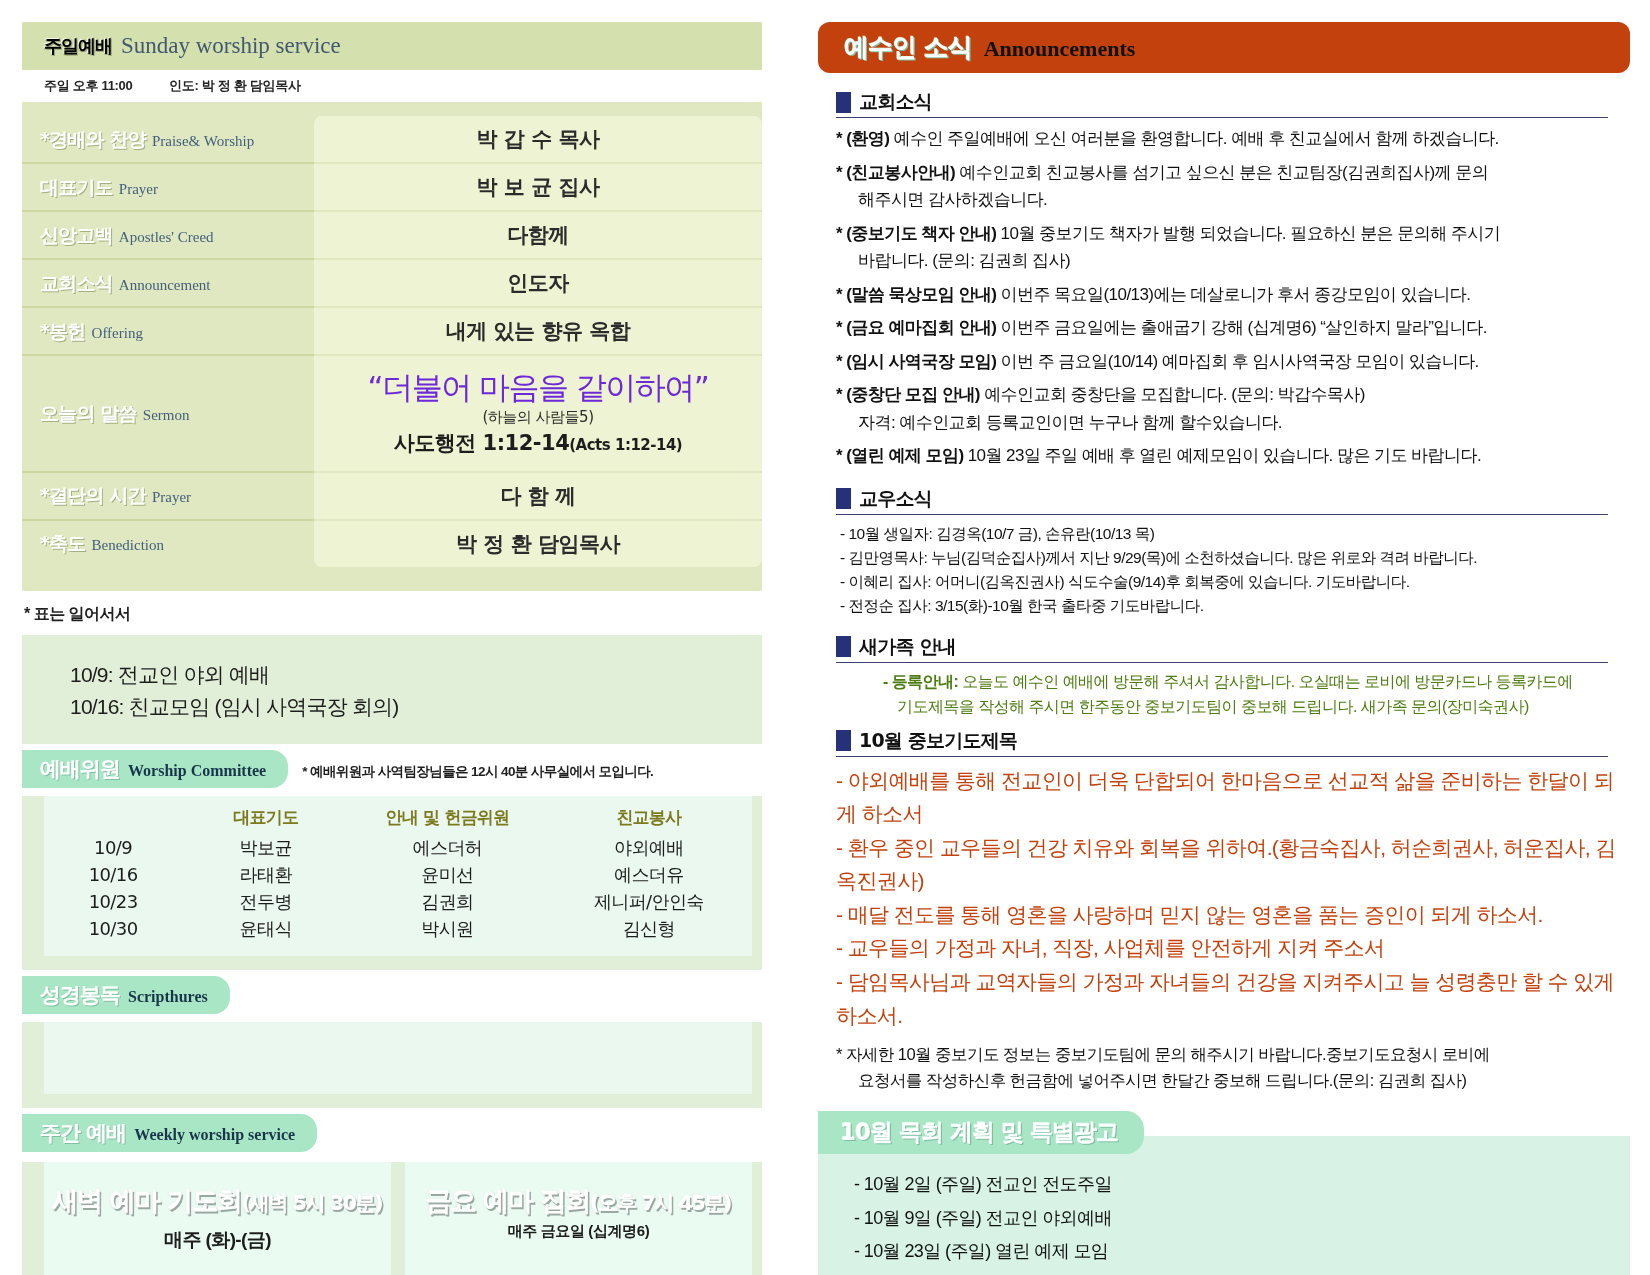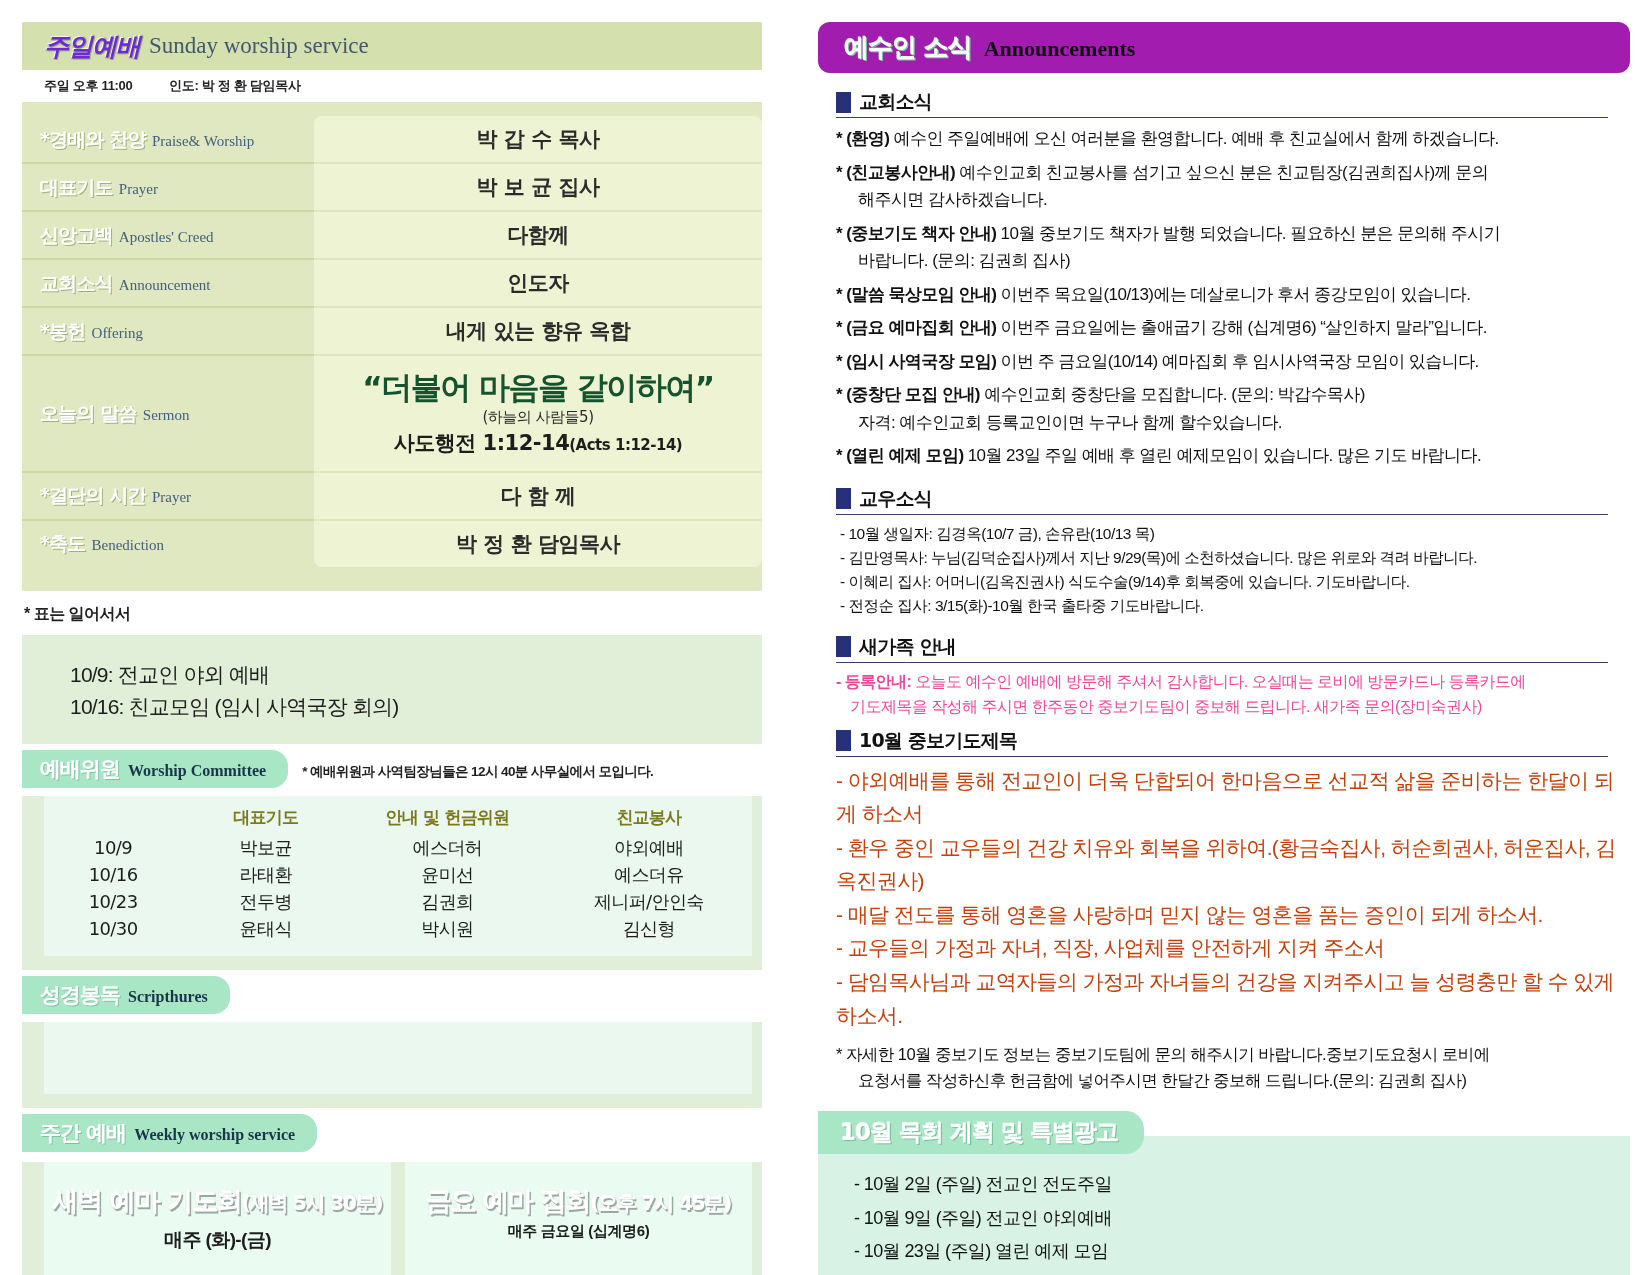--- a/index.html
+++ b/index.html
@@ -25,25 +25,24 @@
     padding-bottom: 24px;
   }
   .panel-title-bar {
     background: #d4e0ae;
     height: 48px;
     display: flex; align-items: center;
     padding-left: 22px;
     border-radius: 2px 2px 0 0;
   }
   .title-kr {
-    font-size: 25px; font-weight: bold; color: #6d28d9;
+    font-size: 18px; font-weight: bold; color: #000000;
     letter-spacing: -1px;
     text-shadow: 1px 1px 0 #9aa875, -1px -1px 0 #f4f7e6, 1px -1px 0 #b9c493, -1px 1px 0 #b9c493;
     font-family: "DejaVu Sans", sans-serif;
-    font-style: italic;
   }
   .title-en {
     font-size: 23px; color: #42586f; font-weight: normal;
     font-family: "Liberation Serif", serif;
     margin-left: 9px;
   }
   .subline {
     background: #ffffff;
     padding: 7px 0 7px 22px;
     font-size: 13px; font-weight: bold; color: #232323;
@@ -78,21 +77,21 @@
     border-bottom: 2px solid #dfe8c0;
     font-size: 21px; font-weight: bold; color: #2b2b2b;
     font-family: "DejaVu Sans", sans-serif;
     letter-spacing: -0.5px;
   }
   tr:first-child .ord-val { border-radius: 8px 8px 0 0; }
   tr.r-last .ord-val { border-radius: 0 0 8px 8px; border-bottom: none; }
   tr.r-last .ord-label { border-bottom: none; }
   tr.r-sermon .ord-label, tr.r-sermon .ord-val { padding-top: 14px; padding-bottom: 14px; }
   .sermon-title {
-    font-size: 31px; font-weight: bold; color: #14532d;
+    font-size: 31px; font-weight: normal; color: #6d28d9;
     letter-spacing: -1.5px; line-height: 1.15;
     font-family: "DejaVu Sans", sans-serif;
   }
   .sermon-sub { font-size: 15px; font-weight: normal; color: #2b2b2b; margin-top: 2px; }
   .sermon-ref { font-size: 21px; font-weight: bold; color: #1d1d1d; margin-top: 2px; letter-spacing: -0.5px; }
   .sermon-ref .en { font-size: 15px; }
 
   .standnote {
     margin: 13px 0 10px 2px;
     font-size: 16px; font-weight: bold; color: #1f1f1f;
@@ -165,21 +164,21 @@
   .wk-title .wt-sm { font-size: 20px; }
   .wk-sub { font-size: 19px; font-weight: bold; color: #1d1d1d; margin-top: 8px; letter-spacing: -0.6px; }
   .wk-sub2 { font-size: 15px; font-weight: bold; color: #1d1d1d; margin-top: 3px; letter-spacing: -0.4px; }
 
   
   .right-col {
     position: absolute; left: 818px; top: 22px;
     width: 812px; height: 1215px;
   }
   .ann-header {
-    background: #a21caf; border-radius: 12px;
+    background: #c2410c; border-radius: 12px;
     padding: 9px 0 9px 26px;
     display: flex; align-items: baseline;
   }
   .ann-header .ak {
     font-size: 25px; font-weight: bold; color: #ffffff;
     text-shadow: 1.2px 1.2px 0 #7cc0a0, -0.6px -0.6px 0 #e8fcf2;
     font-family: "DejaVu Sans", sans-serif; letter-spacing: -1px;
   }
   .ann-header .ae {
     font-size: 22px; color: #101010; margin-left: 12px; font-weight: bold;
@@ -204,21 +203,21 @@
     line-height: 1.62; margin-bottom: 6px; padding-right: 4px;
   }
   .ann-item b { font-weight: bold; }
   .ann-cont { padding-left: 22px; }
 
   .mini-list { padding-left: 4px; }
   .mini-list li {
     list-style: none; font-size: 15.5px; color: #111111;
     letter-spacing: -0.5px; line-height: 1.55;
   }
-  .nf-item { font-size: 16px; color: #ec4899; letter-spacing: -0.55px; line-height: 1.55; }
+  .nf-item { font-size: 16px; color: #4d7c0f; letter-spacing: -0.55px; line-height: 1.55; margin-left: 47px; }
   .pr-list li { list-style: none; font-size: 21px; color: #c2410c; letter-spacing: -0.6px; line-height: 1.6; }
   .pr-note { font-size: 16.5px; color: #111; letter-spacing: -0.55px; line-height: 1.58; margin-top: 9px; }
   .pr-note .ind { padding-left: 22px; display: block; }
 
   .plan-sec { margin-top: 18px; }
   .plan-body { background: #d8f3e6; padding: 12px 0 20px 0; }
   .plan-pill {
     background: #a9e6c6; border-radius: 0 18px 18px 0;
     padding: 6px 26px 6px 22px; display: inline-block;
     position: relative; z-index: 2; text-align: center;

